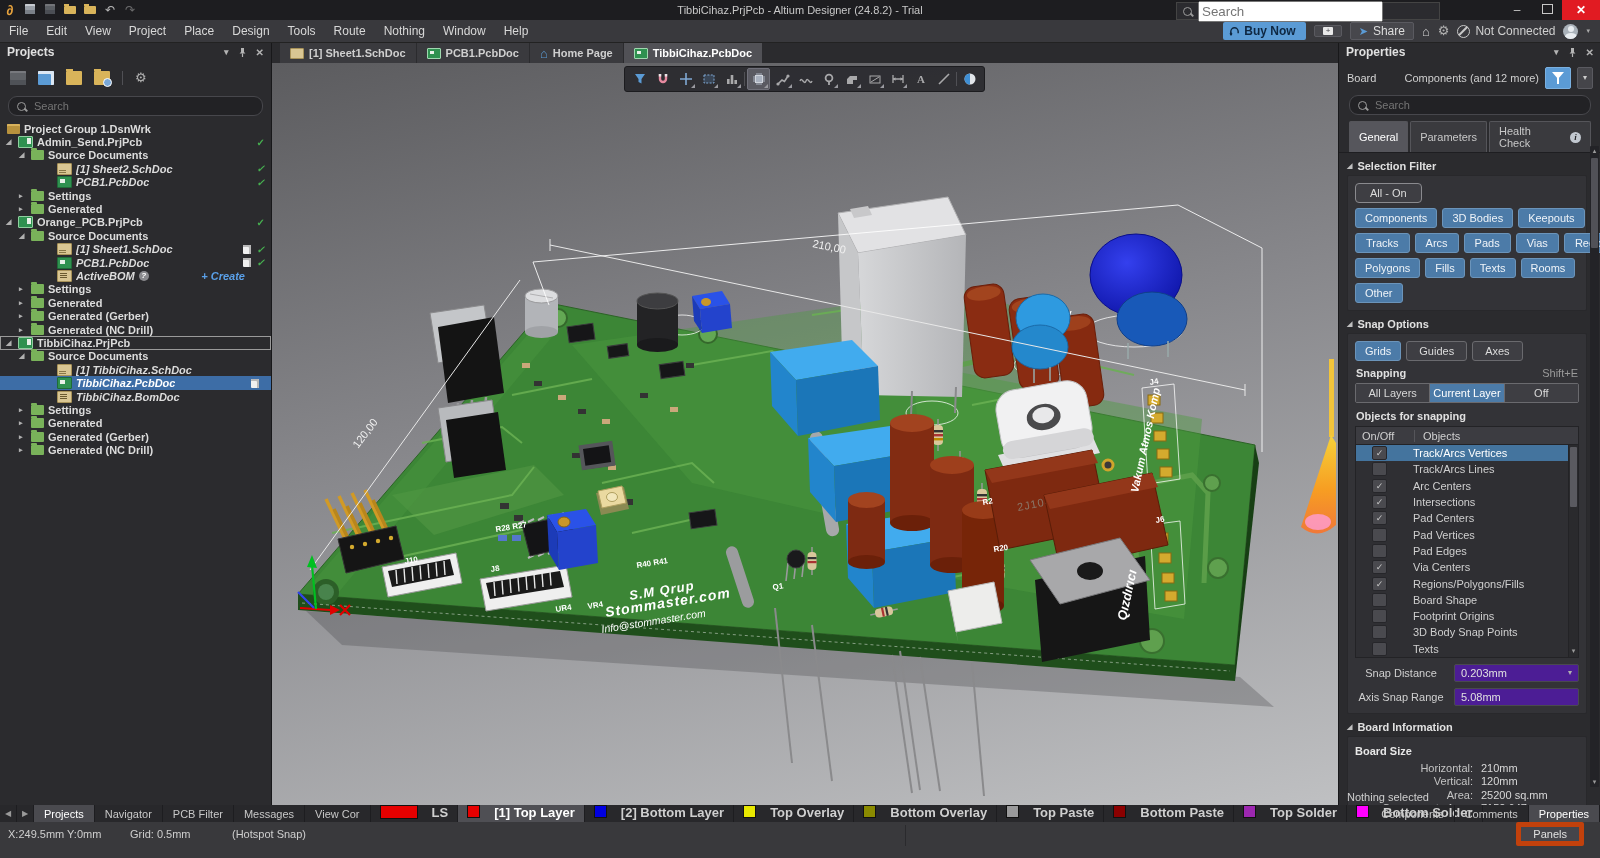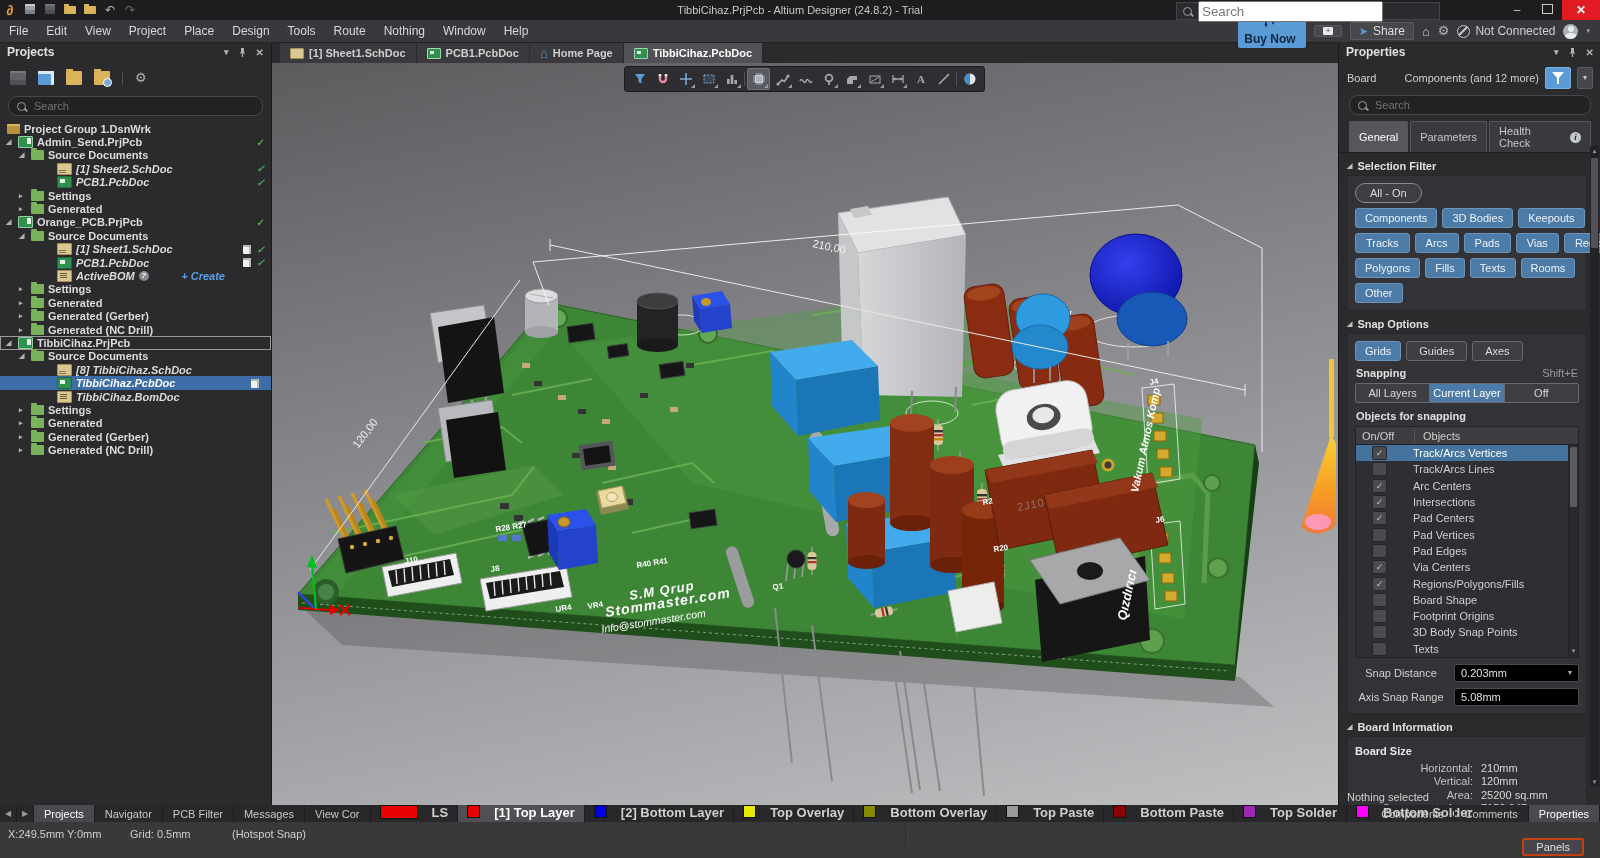--- a/index.html
+++ b/index.html
@@ -18,21 +18,21 @@
              display:flex;align-items:center;padding:0 6px;color:#9a9a9a;}
   .mag{width:7px;height:7px;border:1.4px solid #9a9a9a;border-radius:50%;position:relative;margin-right:6px;flex:none;}
   .mag::after{content:'';position:absolute;width:4px;height:1.5px;background:#9a9a9a;transform:rotate(45deg);right:-3px;bottom:-1px;}
   .wbtn{position:absolute;top:0;height:20px;width:30px;text-align:center;line-height:20px;color:#c8c8c8;font-size:12px;}
   #btn-close{right:0;width:38px;background:#e11b22;color:#fff;font-weight:bold;}
   #btn-max{right:38px;} #btn-min{right:68px;}
   
   #menubar{top:20px;left:0;right:0;height:22px;background:#39393d;display:flex;align-items:center;z-index:29;border-bottom:1px solid #222;}
   .menu-item{padding:0 9px;line-height:22px;color:#d8d8d8;font-size:12px;}
   #menu-right{margin-left:auto;display:flex;align-items:center;gap:8px;padding-right:10px;}
-  #buy-now{background:#5b9bd5;color:#0e2742;border-radius:2px;padding:2px 10px 2px 6px;font-size:12px;font-weight:bold;display:flex;align-items:center;gap:4px;flex-direction:column;}
+  #buy-now{background:#5b9bd5;color:#0e2742;border-radius:2px;padding:2px 10px 2px 6px;font-size:12px;font-weight:bold;display:flex;align-items:center;gap:4px;}
   .dkbtn{background:#47474c;border:1px solid #5a5a60;border-radius:2px;color:#ddd;padding:1px 8px;font-size:12px;display:flex;align-items:center;gap:5px;}
   .noconn{display:flex;align-items:center;gap:5px;color:#cfcfcf;font-size:12px;}
   .slashcirc{width:11px;height:11px;border:1.4px solid #c8c8c8;border-radius:50%;position:relative;display:inline-block;}
   .slashcirc::after{content:'';position:absolute;left:-1px;top:4px;width:12px;height:1.5px;background:#c8c8c8;transform:rotate(-45deg);}
   .avatar{width:15px;height:15px;border-radius:50%;background:#aab2ba;position:relative;overflow:hidden;}
   .avatar::before{content:'';position:absolute;left:4.5px;top:2px;width:6px;height:6px;border-radius:50%;background:#e8ecf0;}
   .avatar::after{content:'';position:absolute;left:1.5px;top:9px;width:12px;height:7px;border-radius:50%;background:#e8ecf0;}
   
   #left-panel{top:42px;left:0;width:271px;bottom:53px;background:#2b2b2e;border-right:1px solid #18181a;}
   .pnl-hdr{height:20px;display:flex;align-items:center;padding:0 7px;font-weight:bold;color:#e0e0e0;font-size:12px;}
@@ -49,21 +49,21 @@
   .mod{width:8px;height:9px;background:#f0f0f0;border-radius:1px;margin-left:auto;margin-right:6px;flex:none;box-shadow:inset -2px 2px 0 #b8b8b8;}
   .mod+.chk{margin-left:0;}
   .ic{width:13px;height:10px;margin:0 4px 0 1px;flex:none;position:relative;border-radius:1px;}
   .ic-ws{background:#b8923d;box-shadow:inset 0 2px 0 #d8b25c;}
   .ic-proj{background:#2f9150;border:1px solid #8fcf9f;} .ic-proj::after{content:'';position:absolute;right:1px;top:1px;width:4px;height:6px;background:#e8f0e8;}
   .ic-folder{background:#79b25a;} .ic-folder::before{content:'';position:absolute;top:-2px;left:0;width:6px;height:2px;background:#79b25a;border-radius:1px 1px 0 0;}
   .ic-sch{background:#d9c693;border:1px solid #a89258;} .ic-sch::after{content:'';position:absolute;left:1px;bottom:1px;width:7px;height:1px;background:#8a7848;box-shadow:0 -2px 0 #8a7848;}
   .ic-pcb{background:#2f9150;border:1px solid #1f6b38;} .ic-pcb::after{content:'';position:absolute;left:2px;top:2px;width:5px;height:4px;background:#e8f0e8;}
   .ic-bom{background:#d9c693;border:1px solid #a89258;} .ic-bom::after{content:'';position:absolute;left:2px;top:2px;width:7px;height:1px;background:#6a5a30;box-shadow:0 2px 0 #6a5a30,0 4px 0 #6a5a30;}
   .qm{width:10px;height:10px;border-radius:50%;background:#8a8a8e;color:#fff;font-size:8px;line-height:10px;text-align:center;margin-left:4px;flex:none;font-weight:bold;}
-  .create{color:#5aa0e8;margin-left:auto;margin-right:40px;font-weight:bold;}
+  .create{color:#5aa0e8;margin-left:auto;margin-right:20px;font-weight:bold;}
   .selrow{background:#3d6da6;color:#fff;}
   .focrow{box-shadow:inset 0 0 0 1px #9a9a9a;}
   .tico{width:16px;height:14px;position:relative;}
   .tico-save{background:#8a8f96;border-radius:1px;box-shadow:inset 0 -5px 0 #6e737a,inset 0 2px 0 #b6bac0;opacity:.55;}
   .tico-doc{background:#5b9bd5;border-radius:1px;box-shadow:inset -3px 3px 0 #dce8f4;}
   .tico-fol{background:#d9b45a;border-radius:1px;} .tico-fol::before{content:'';position:absolute;top:-2px;left:0;width:7px;height:2px;background:#d9b45a;}
   .tico-fol.b2::after{content:'';position:absolute;right:-2px;bottom:-2px;width:7px;height:7px;border-radius:50%;background:#7aa8d8;border:1px solid #fff;}
   .gear{color:#b0b0b0;font-size:13px;line-height:14px;}
   
   #doc-tabbar{top:42px;left:272px;width:1066px;height:21px;background:#2b2b2e;display:flex;align-items:flex-end;gap:1px;padding-left:8px;}
@@ -89,21 +89,21 @@
   .drop-btn{width:14px;height:20px;background:#45454a;border:1px solid #5a5a60;border-radius:2px;color:#ccc;font-size:8px;text-align:center;line-height:20px;flex:none;}
   .rp-tabs{display:flex;gap:2px;padding:4px 10px 0 10px;border-bottom:1px solid #1e1e21;}
   .ptab{padding:3px 9px;background:#3a3a3e;border:1px solid #55555a;border-bottom:none;border-radius:2px 2px 0 0;color:#c8c8c8;display:flex;gap:5px;align-items:center;}
   .ptab.act{background:#56565c;color:#fff;}
   .inf{width:11px;height:11px;border-radius:50%;background:#c2c8d0;color:#26262a;font-size:9px;font-weight:bold;line-height:11px;text-align:center;font-family:"Liberation Serif",serif;font-style:italic;}
   .sec-hdr{display:flex;align-items:center;gap:5px;padding:7px 8px 3px 8px;font-weight:bold;color:#e0e0e0;font-size:11px;}
   .sec-car{font-size:7px;color:#c0c0c0;}
   .sec-box{margin:0 14px 0 8px;background:#333337;border:1px solid #28282b;border-radius:2px;padding:7px 7px;}
   .fbtn-row{display:flex;gap:5px;margin-bottom:5px;flex-wrap:nowrap;}
   .bbtn{background:#4c7ba8;border:1px solid #6b94ba;border-radius:3px;color:#eef3f8;padding:3px 9px;font-size:11px;white-space:nowrap;}
-  .gbtn{background:#3e3e43;border:1px solid #8a8a8e;border-radius:10px;color:#dcdcdc;padding:3px 14px;font-size:11px;}
+  .gbtn{background:#3e3e43;border:1px solid #8a8a8e;border-radius:4px;color:#dcdcdc;padding:3px 14px;font-size:11px;}
   .gbtn2{background:#3e3e43;border:1px solid #6a6a6e;border-radius:3px;color:#dcdcdc;padding:3px 12px;font-size:11px;}
   .bbtn.sm{padding:3px 10px;}
   .snaplbl{display:flex;justify-content:space-between;color:#e0e0e0;font-weight:bold;margin:6px 1px 4px 1px;}
   .snaplbl .sc{color:#9a9a9a;font-weight:normal;}
   .seg{display:flex;border:1px solid #6a6a6e;border-radius:2px;overflow:hidden;margin-bottom:7px;}
   .seg div{flex:1;text-align:center;padding:3px 0;background:#3e3e43;color:#d8d8d8;border-right:1px solid #6a6a6e;}
   .seg div:last-child{border-right:none;}
   .seg .on{background:#4c7ba8;color:#fff;}
   .objlbl{color:#e0e0e0;font-weight:bold;margin:2px 1px 4px 1px;}
   .snaptbl{border:1px solid #232326;background:#2f2f33;}
@@ -112,21 +112,21 @@
   .sthead .c2{flex:1;padding-left:8px;}
   .strow{display:flex;align-items:center;height:16.3px;color:#cfcfcf;}
   .strow .cb{width:13px;height:12px;background:#4a4a4f;border:1px solid #26262a;border-radius:2px;margin-left:16px;margin-right:0;font-size:9px;line-height:12px;text-align:center;color:#c8c8c8;}
   .strow .olbl{flex:1;padding-left:26px;}
   .strow.sel{background:#44749e;color:#fff;}
   .stscroll{width:9px;align-self:stretch;background:#2a2a2d;border-left:1px solid #232326;display:flex;flex-direction:column;align-items:center;}
   .stthumb{width:7px;height:60px;background:#5a5a60;margin-top:2px;border-radius:1px;}
   .starrow{color:#9a9a9a;font-size:7px;height:10px;}
   .inprow{display:flex;align-items:center;gap:7px;margin:6px 0 0 0;}
   .inprow .il{width:92px;text-align:center;color:#d0d0d0;}
-  .inpbox{flex:1;background:#000000;border:1px solid #4a4a4f;border-radius:2px;color:#e0e0e0;padding:2px 6px;display:flex;align-items:center;}
+  .inpbox{flex:1;background:#4c1d95;border:1px solid #4a4a4f;border-radius:2px;color:#e0e0e0;padding:2px 6px;display:flex;align-items:center;}
   .inpbox .dd{margin-left:auto;color:#b0b0b0;font-size:8px;}
   .bi-title{font-weight:bold;color:#e8e8e8;margin:1px 0 5px 0;}
   .birow{display:flex;margin:1.5px 0;}
   .birow .bl{width:118px;text-align:right;color:#c4c4c4;padding-right:8px;}
   .birow .bv{color:#d8d8d8;}
   #rp-status{position:absolute;bottom:2px;left:8px;color:#cfcfcf;}
   #rp-scroll{position:absolute;right:2px;top:104px;bottom:18px;width:9px;background:#232327;border-radius:1px;}
   #rp-scroll .th{position:absolute;top:12px;left:1px;width:7px;height:90px;background:#515157;border-radius:1px;}
   #rp-scroll .ar{position:absolute;left:0;width:9px;text-align:center;font-size:7px;color:#9a9a9a;}
   
@@ -134,21 +134,21 @@
   .btab{display:flex;align-items:center;padding:0 10px;color:#c8c8c8;font-size:11px;border-right:1px solid #1d1d20;}
   .btab.act{background:#4a4a4f;color:#fff;}
   .navarr{width:16px;display:flex;align-items:center;justify-content:center;color:#9a9a9a;font-size:8px;border-right:1px solid #1d1d20;}
   .lcell{display:flex;align-items:flex-start;gap:14px;padding:0 9px;color:#cfcfcf;font-size:13px;font-weight:bold;border-right:1px solid #1d1d20;}
   .lcell.act{background:#4f4f54;color:#fff;}
   .lsw{width:11px;height:11px;border:1px solid #111;flex:none;}
   .lsbig{width:36px;height:12px;border:1px solid #111;flex:none;}
   #rp-bottom-tabs{position:absolute;right:0;display:flex;height:17px;}
   #statusbar{top:822px;left:0;right:0;bottom:0;background:#39393c;color:#cfcfcf;font-size:11px;z-index:19;}
   #statusbar .stxt{position:absolute;top:6px;}
-  #panels-btn{position:absolute;right:16px;top:16px;background:#45454b;border:2px solid #c2410c;border-radius:2px;padding:1px 12px;color:#e0e0e0;}
+  #panels-btn{position:absolute;right:16px;top:0;background:#45454b;border:5px solid #c2410c;border-radius:2px;padding:1px 12px;color:#e0e0e0;}
   .ssep{position:absolute;left:905px;top:3px;bottom:12px;width:1px;background:#2a2a2d;}
 </style>
 </head>
 <body>
 
 <div id="titlebar" class="abs">
   <span class="tb-ic logo">∂</span>
   <span class="tb-ic"><span class="disk"></span></span>
   <span class="tb-ic" style="opacity:.5;"><span class="disk"></span></span>
   <span class="tb-ic"><span class="fold"></span></span>
@@ -320,21 +320,21 @@
         <span class="ic ic-proj"></span>
         <span class="lbl">TibbiCihaz.PrjPcb</span>
       </div>
     <div class="trow i1">
         <span class="car">◢</span>
         <span class="ic ic-folder"></span>
         <span class="lbl">Source Documents</span>
       </div>
     <div class="trow i3">
         <span class="ic ic-sch"></span>
-        <span class="lbl">[8] TibbiCihaz.SchDoc</span>
+        <span class="lbl">[1] TibbiCihaz.SchDoc</span>
       </div>
     <div class="trow i3 selrow">
         <span class="ic ic-pcb"></span>
         <span class="lbl">TibbiCihaz.PcbDoc</span>
         <span class="mod"></span>
       </div>
     <div class="trow i3">
         <span class="ic ic-bom"></span>
         <span class="lbl">TibbiCihaz.BomDoc</span>
       </div>

